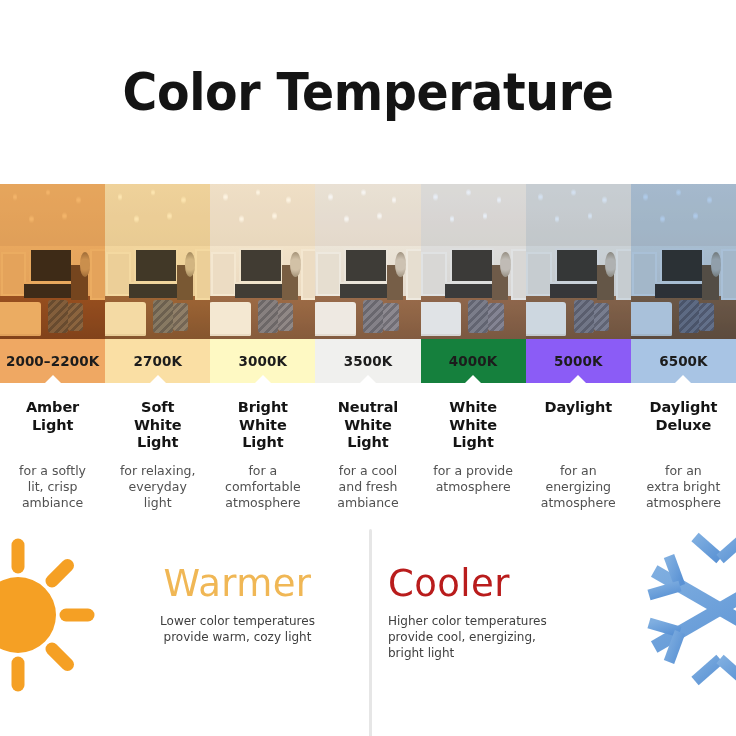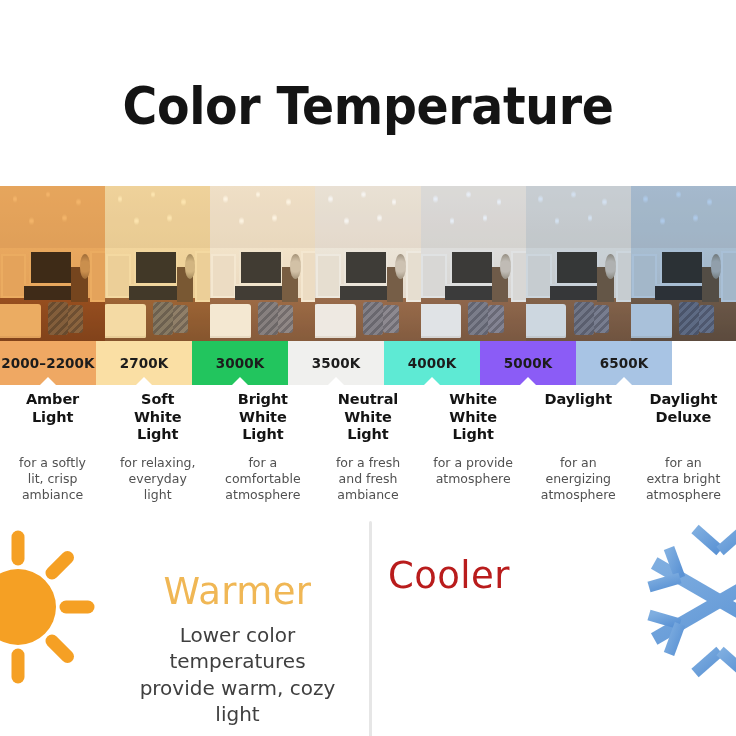--- a/index.html
+++ b/index.html
@@ -11,25 +11,24 @@
     width: 736px;
     height: 736px;
     overflow: hidden;
     font-family: "DejaVu Sans", "Liberation Sans", sans-serif;
     position: relative;
     -webkit-font-smoothing: antialiased;
   }
 
   
   .title-area {
-    height: 160px;
+    height: 184px;
     display: flex;
     align-items: center;
     justify-content: center;
-    margin-top: 26px;
   }
   .page-title {
     font-family: "DejaVu Sans", "Liberation Sans", sans-serif;
     font-size: 51px;
     font-weight: 700;
     color: #141414;
     letter-spacing: -0.4px;
     transform: scaleX(0.93);
     white-space: nowrap;
   }
@@ -149,21 +148,21 @@
   .tint-boost {
     position: absolute;
     inset: 0;
     mix-blend-mode: screen;
     opacity: 0.18;
   }
 
   
   .kelvin-row {
     display: flex;
-    width: 672px;
+    width: 736px;
     height: 44px;
     position: relative;
   }
   .kelvin-cell {
     flex: 1 1 0;
     position: relative;
     display: flex;
     align-items: center;
     justify-content: center;
     font-size: 13.5px;
@@ -180,21 +179,21 @@
     width: 0; height: 0;
     border-left: 9px solid transparent;
     border-right: 9px solid transparent;
     border-bottom: 9px solid #ffffff;
   }
 
   
   .desc-row {
     display: flex;
     width: 736px;
-    padding-top: 6px;
+    padding-top: 16px;
     box-sizing: border-box;
   }
   .desc-cell {
     flex: 1 1 0;
     padding: 0 5px;
     box-sizing: border-box;
     text-align: center;
   }
   .desc-name {
     font-size: 14.5px;
@@ -250,25 +249,25 @@
     top: 36px;
     width: 250px;
     text-align: left;
   }
   .cmp-heading {
     font-size: 37px;
     font-weight: 400;
     line-height: 1;
     letter-spacing: 0.4px;
   }
-  .cmp-heading.warm { color: #F0B755; margin-top: 16px; }
+  .cmp-heading.warm { color: #F0B755; }
   .cmp-heading.cool { color: #b91c1c; }
   .cmp-body {
     margin-top: 12px;
-    font-size: 20px;
+    font-size: 12px;
     font-weight: 400;
     color: #3f3f3f;
     line-height: 1.32;
   }
 
   .sun-icon {
     position: absolute;
     left: -62px;
     top: 6px;
     width: 160px;
@@ -469,29 +468,29 @@
 
 <div class="kelvin-row" id="kelvinRow">
     <div class="kelvin-cell" style="background: rgb(239, 168, 99);">
       <span>2000–2200K</span>
       <span class="notch"></span>
     </div>
     <div class="kelvin-cell" style="background: rgb(250, 223, 164);">
       <span>2700K</span>
       <span class="notch"></span>
     </div>
-    <div class="kelvin-cell" style="background: #22c55e;">
+    <div class="kelvin-cell" style="background: #fef9c3;">
       <span>3000K</span>
       <span class="notch"></span>
     </div>
     <div class="kelvin-cell" style="background: rgb(240, 240, 238);">
       <span>3500K</span>
       <span class="notch"></span>
     </div>
-    <div class="kelvin-cell" style="background: #5eead4;">
+    <div class="kelvin-cell" style="background: #15803d;">
       <span>4000K</span>
       <span class="notch"></span>
     </div>
     <div class="kelvin-cell" style="background: #8b5cf6;">
       <span>5000K</span>
       <span class="notch"></span>
     </div>
     <div class="kelvin-cell" style="background: rgb(168, 196, 228);">
       <span>6500K</span>
       <span class="notch"></span>
@@ -534,21 +533,21 @@
         <div>atmosphere</div>
       </div>
     </div>
     <div class="desc-cell">
       <div class="desc-name">
         <div>Neutral</div>
         <div>White</div>
         <div>Light</div>
       </div>
       <div class="desc-sub">
-        <div>for a fresh</div>
+        <div>for a cool</div>
         <div>and fresh</div>
         <div>ambiance</div>
       </div>
     </div>
     <div class="desc-cell">
       <div class="desc-name">
         <div>White</div>
         <div>White</div>
         <div>Light</div>
       </div>
@@ -603,20 +602,25 @@
       <div class="cmp-body">
         <div>Lower color temperatures</div>
         <div>provide warm, cozy light</div>
       </div>
     </div>
   </div>
 
   <div class="half half-right">
     <div class="cmp-text-right">
       <div class="cmp-heading cool">Cooler</div>
+      <div class="cmp-body">
+        <div>Higher color temperatures</div>
+        <div>provide cool, energizing,</div>
+        <div>bright light</div>
+      </div>
     </div>
     <svg class="snow-icon" viewBox="0 0 160 160" aria-hidden="true">
       <defs>
         <linearGradient id="snowGrad" x1="0" y1="0" x2="1" y2="1">
           <stop offset="0%" stop-color="#7FAEE0"></stop>
           <stop offset="100%" stop-color="#5A92D4"></stop>
         </linearGradient>
       </defs>
       <g stroke="url(#snowGrad)" stroke-width="13" stroke-linecap="butt" fill="none">
 

